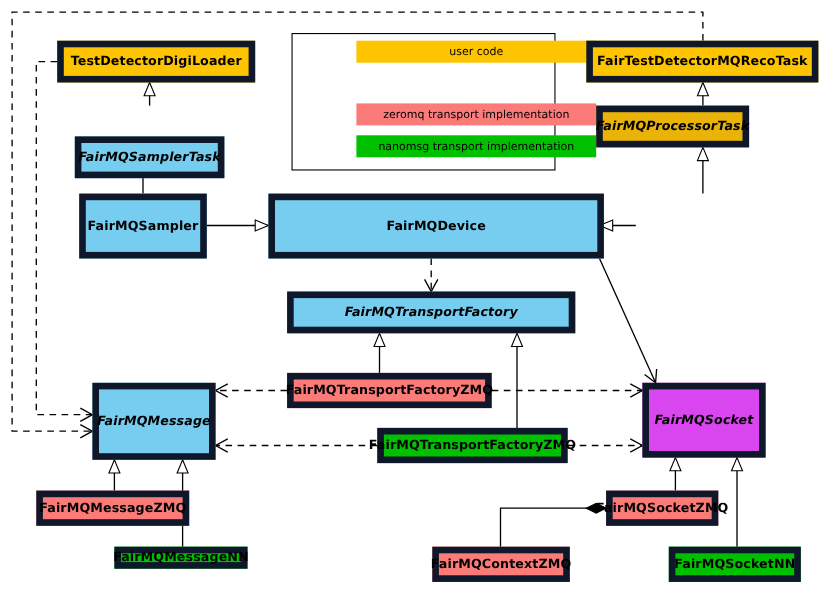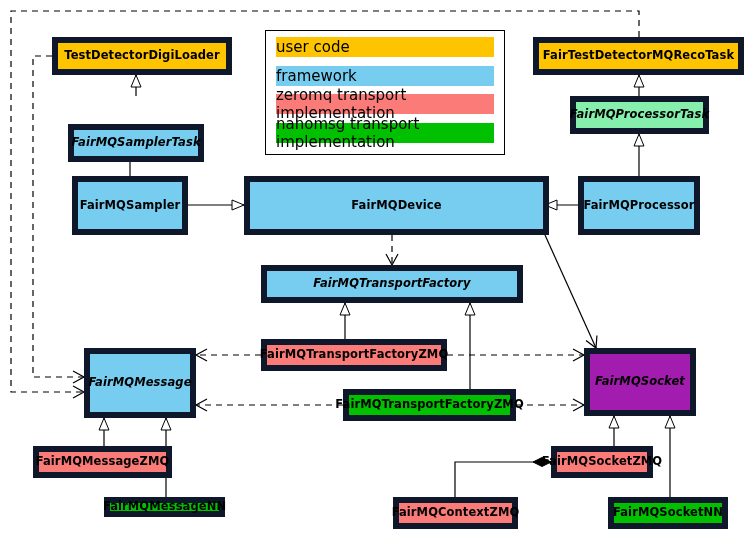--- a/index.html
+++ b/index.html
@@ -44,23 +44,25 @@
     position: absolute;
     box-sizing: border-box;
     border: 1px solid #000000;
     background: #ffffff;
   }
   .legend-row {
     position: absolute;
     box-sizing: border-box;
     display: flex;
     align-items: center;
-    font-size: 15px;
+    justify-content: center;
+    font-size: 10px;
     font-weight: normal;
     color: #000000;
+    margin-left: 48px;
   }
 </style>
 </head>
 <body>
 
 <div id="canvas">
 
   <svg id="edges" viewBox="0 0 748 549" width="748" height="549">
     <defs>
       <marker id="hollowTri" markerWidth="14" markerHeight="12" refX="13" refY="6" orient="auto" markerUnits="userSpaceOnUse">
@@ -127,23 +129,20 @@
 
       
       <path d="M455,497 L455,462 L551,462" marker-end="url(#filledDiamond)"></path>
     </g>
   </svg>
 
   <div class="legend-box" style="left:265px; top:30px; width:240px; height:125px;"></div>
   <div class="legend-row" style="left:276px; top:37px; width:218px; height:20px; background:#FFC400;">
     <span>user code</span>
   </div>
-  <div class="legend-row" style="left:276px; top:66px; width:218px; height:20px; background:#76CDEF;">
-    <span>framework</span>
-  </div>
   <div class="legend-row" style="left:276px; top:94px; width:218px; height:20px; background:#FA7B77;">
     <span>zeromq transport implementation</span>
   </div>
   <div class="legend-row" style="left:276px; top:123px; width:218px; height:20px; background:#00C000;">
     <span>nanomsg transport implementation</span>
   </div>
 
   <div class="node" style="left:52px; top:37px; width:180px; height:38px; background:#FFC400;">
     <span>TestDetectorDigiLoader</span>
   </div>
@@ -153,49 +152,46 @@
   </div>
 
   <div class="node" style="left:72px; top:176px; width:116px; height:59px; background:#76CDEF;">
     <span>FairMQSampler</span>
   </div>
 
   <div class="node" style="left:244px; top:176px; width:305px; height:59px; background:#76CDEF;">
     <span>FairMQDevice</span>
   </div>
 
-  <div class="node" style="left:578px; top:176px; width:122px; height:59px; background:#76CDEF;">
-    <span>FairMQProcessor</span>
-  </div>
 
   <div class="node" style="left:533px; top:37px; width:211px; height:38px; background:#FFC400;">
     <span>FairTestDetectorMQRecoTask</span>
   </div>
 
-  <div class="node abstract" style="left:570px; top:96px; width:139px; height:38px; background:#86efac;">
+  <div class="node abstract" style="left:542px; top:96px; width:139px; height:38px; background:#eab308;">
     <span>FairMQProcessorTask</span>
   </div>
 
   <div class="node abstract" style="left:261px; top:265px; width:262px; height:38px; background:#76CDEF;">
     <span>FairMQTransportFactory</span>
   </div>
 
   <div class="node" style="left:261px; top:339px; width:186px; height:32px; background:#FA7B77;">
     <span>FairMQTransportFactoryZMQ</span>
   </div>
 
   <div class="node" style="left:343px; top:389px; width:173px; height:32px; background:#00C000;">
     <span>FairMQTransportFactoryZMQ</span>
   </div>
 
   <div class="node abstract" style="left:84px; top:348px; width:112px; height:70px; background:#76CDEF;">
     <span>FairMQMessage</span>
   </div>
 
-  <div class="node abstract" style="left:584px; top:348px; width:112px; height:68px; background:#a21caf;">
+  <div class="node abstract" style="left:584px; top:348px; width:112px; height:68px; background:#d946ef;">
     <span>FairMQSocket</span>
   </div>
 
   <div class="node" style="left:33px; top:446px; width:139px; height:32px; background:#FA7B77;">
     <span>FairMQMessageZMQ</span>
   </div>
 
   <div class="node" style="left:104px; top:497px; width:121px; height:20px; background:#00C000;">
     <span>FairMQMessageNN</span>
   </div>

